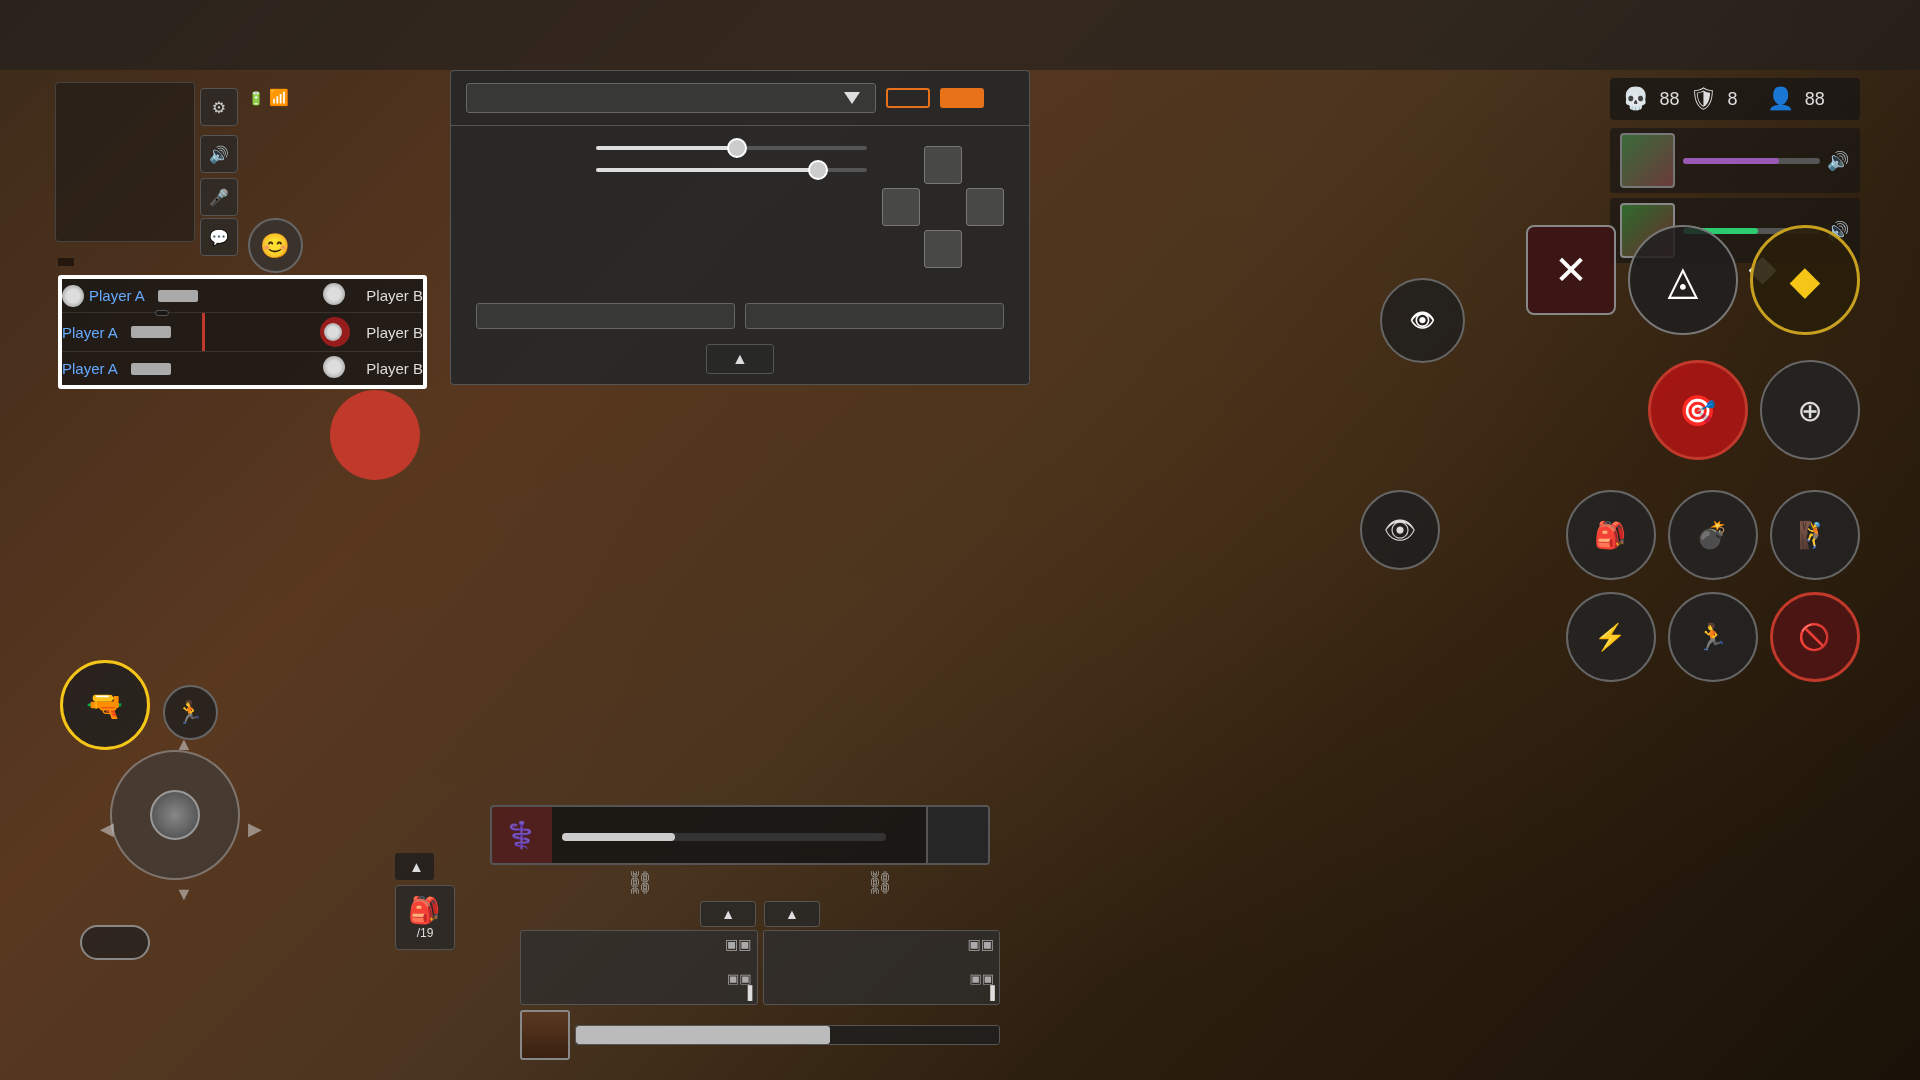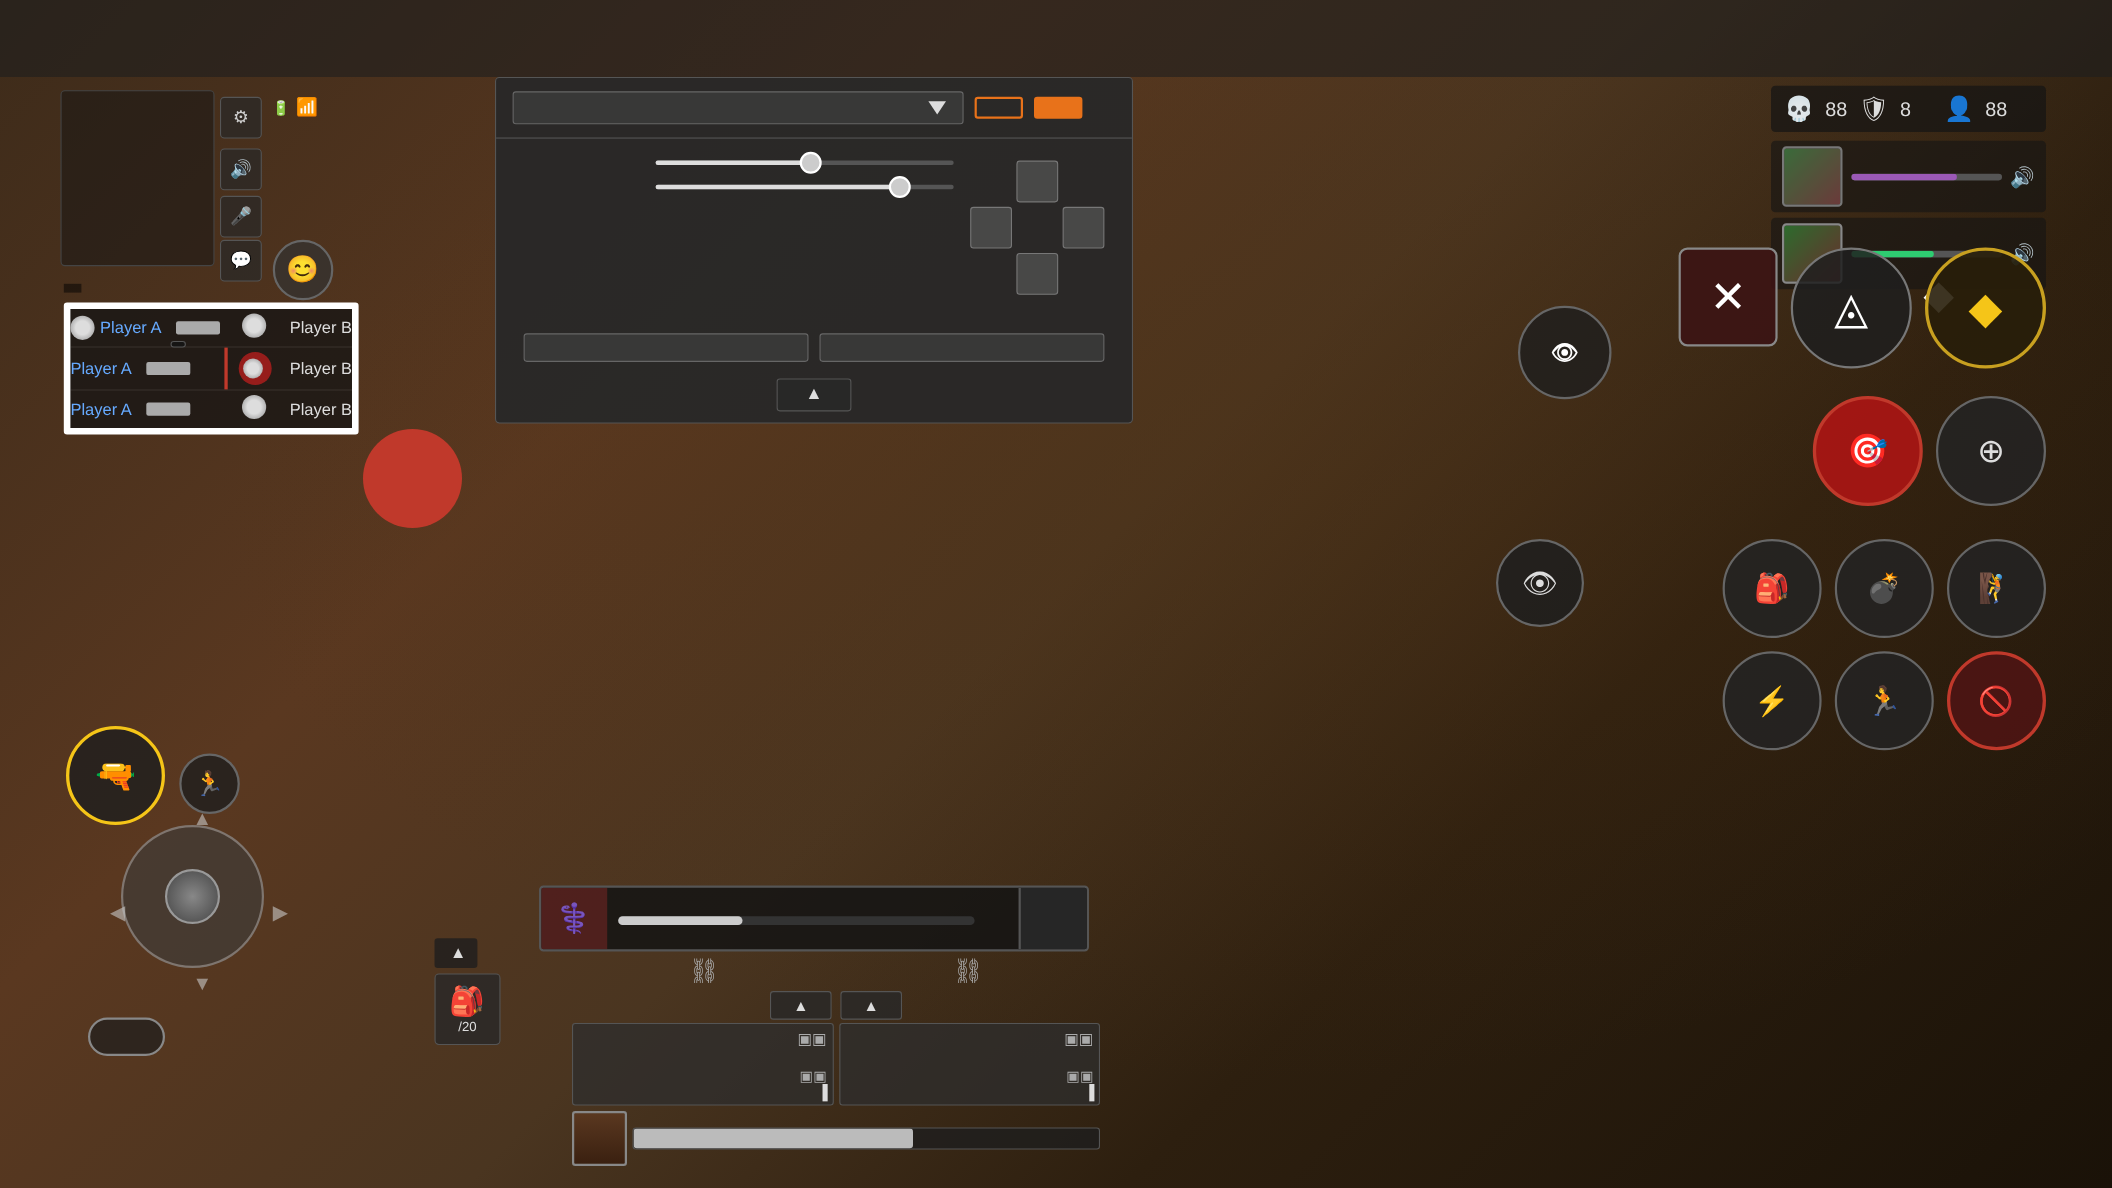--- a/index.html
+++ b/index.html
@@ -575,21 +575,21 @@
 </div>
 
 <div style="position:absolute;top:218px;left:248px;">
   <div class="sys-icon" style="width:55px;height:55px;border-radius:50%;background:rgba(50,50,50,0.7);border:2px solid #666;font-size:24px;">😊</div>
 </div>
 
 <div style="position:absolute;top:258px;left:58px;">
   <div class="round-ending"></div>
 </div>
 
-<div style="position:absolute;top:275px;left:58px;width:268px;background:rgba(20,20,20,0.75);border:6px solid #ffffff;border-radius:3px;">
+<div style="position:absolute;top:275px;left:58px;width:369px;background:rgba(20,20,20,0.75);border:4px solid #ffffff;border-radius:3px;">
 
   <div class="player-row">
     <span class="skull-icon"></span>
     <span class="player-name-a">Player A</span>
     <div class="weapon-icon"></div>
     <span style="margin-left:auto;margin-right:8px;">
       <div class="skull-icon" style="width:22px;height:22px;"></div>
     </span>
     <span class="player-name-b">Player B</span>
   </div>
@@ -834,15 +834,15 @@
 <div style="position:absolute;bottom:130px;left:395px;">
   <div style="display:flex;align-items:center;gap:5px;margin-bottom:5px;">
     <div style="background:rgba(30,30,30,0.8);color:#ddd;padding:5px 10px;border-radius:3px;font-size:15px;display:flex;align-items:center;gap:4px;cursor:pointer;">
       <span></span>
       <span>▲</span>
     </div>
   </div>
 
   <div style="width:60px;height:65px;background:rgba(40,40,40,0.8);border:1px solid #555;border-radius:4px;display:flex;flex-direction:column;align-items:center;justify-content:center;cursor:pointer;">
     <span style="font-size:26px;">🎒</span>
-    <span style="color:#ddd;font-size:12px;">/20</span>
+    <span style="color:#ddd;font-size:12px;">/19</span>
   </div>
 </div>
 
 </body></html>

